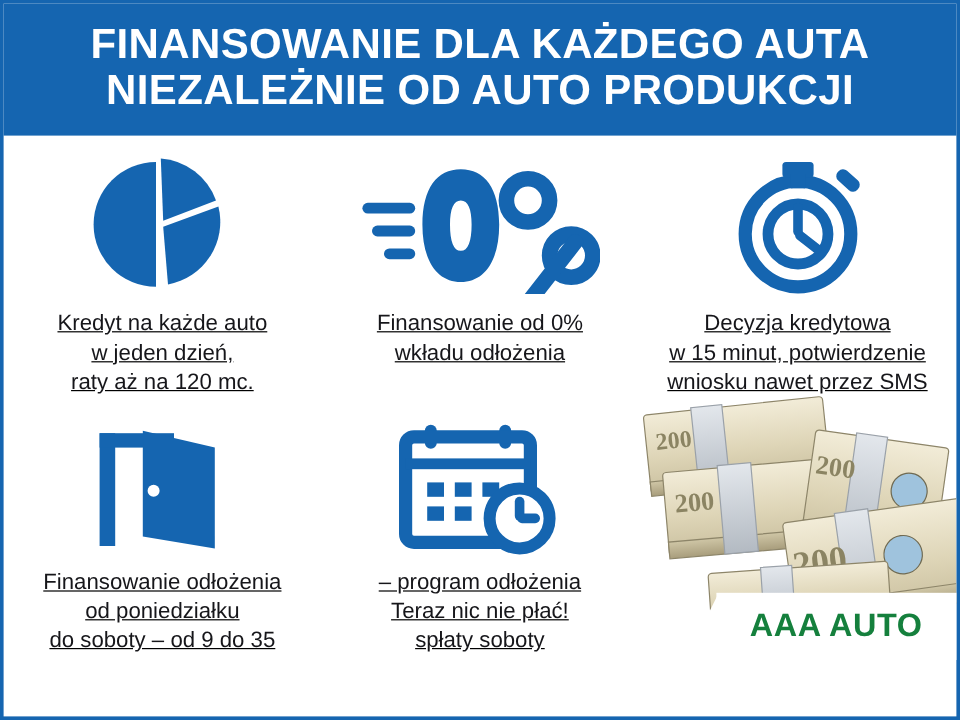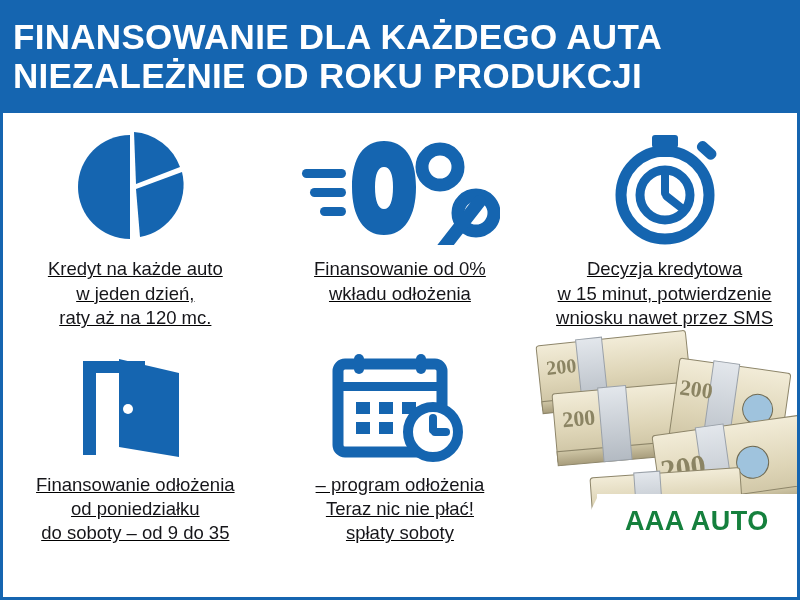--- a/index.html
+++ b/index.html
@@ -19,21 +19,21 @@
     height: 600px;
     background: #ffffff;
     box-sizing: border-box;
     border: 3px solid #1565b0;
   }
   
   .header {
     background: #1565b0;
     color: #ffffff;
     padding: 14px 10px 18px 10px;
-    text-align: left;
+    text-align: center;
   }
   .header-line {
     font-weight: bold;
     font-size: 35px;
     line-height: 1.12;
     letter-spacing: 0.3px;
     white-space: nowrap;
   }
   
   .features {
@@ -114,21 +114,21 @@
     white-space: nowrap;
   }
 </style>
 </head>
 <body>
 
 <div class="poster">
 
   <div class="header">
     <div class="header-line">FINANSOWANIE DLA KAŻDEGO AUTA</div>
-    <div class="header-line">NIEZALEŻNIE OD ROKU PRODUKCJI</div>
+    <div class="header-line">NIEZALEŻNIE OD AUTO PRODUKCJI</div>
   </div>
 
   <div class="features">
 
     <div class="feature">
       <div class="icon-wrap">
         <svg width="130" height="118" viewBox="0 0 130 118">
           <g fill="#1565b0">
             <path d="M60 8 A52 52 0 0 0 8 60 A52 52 0 0 0 60 112 L60 60 Z" transform="translate(0,-3)"></path>
             <path d="M64 5 A53 53 0 0 1 110 40 L66 57 Z" transform="translate(0,-3)"></path>

